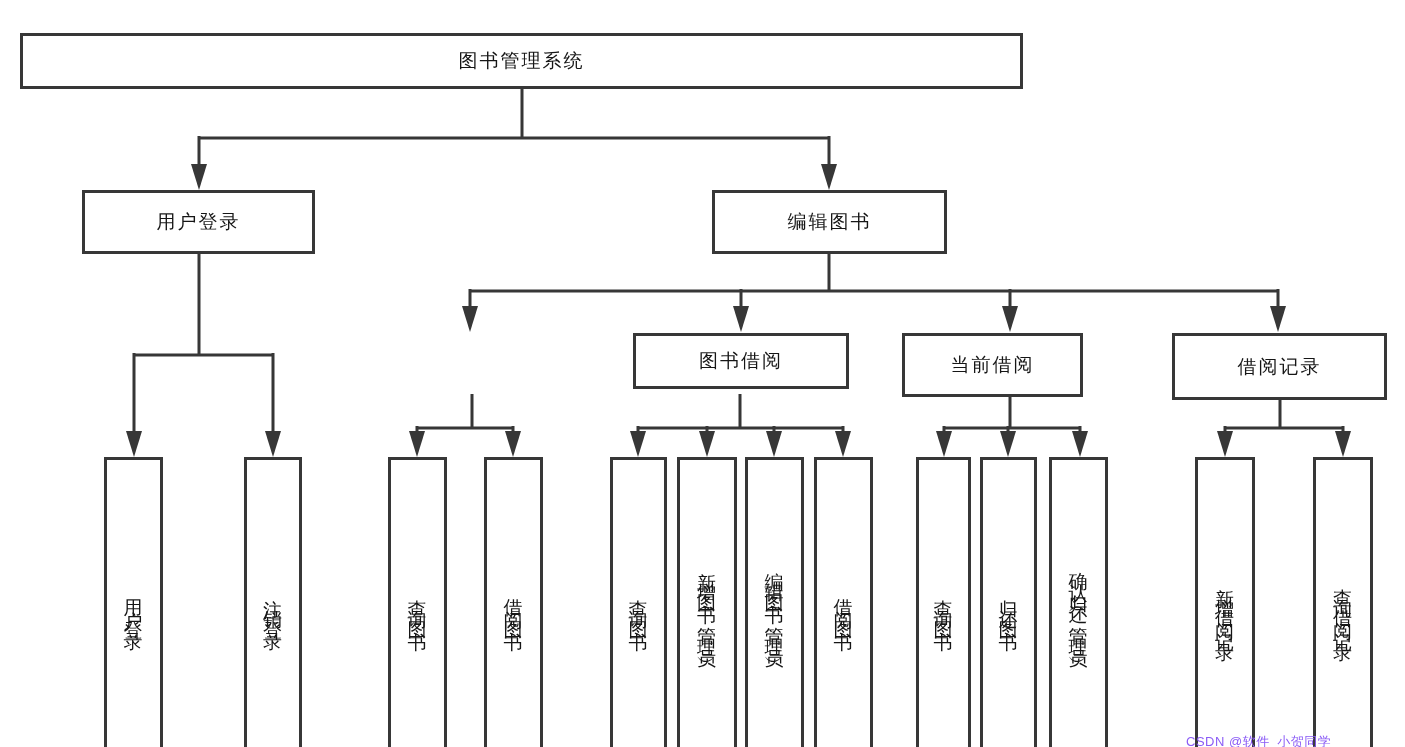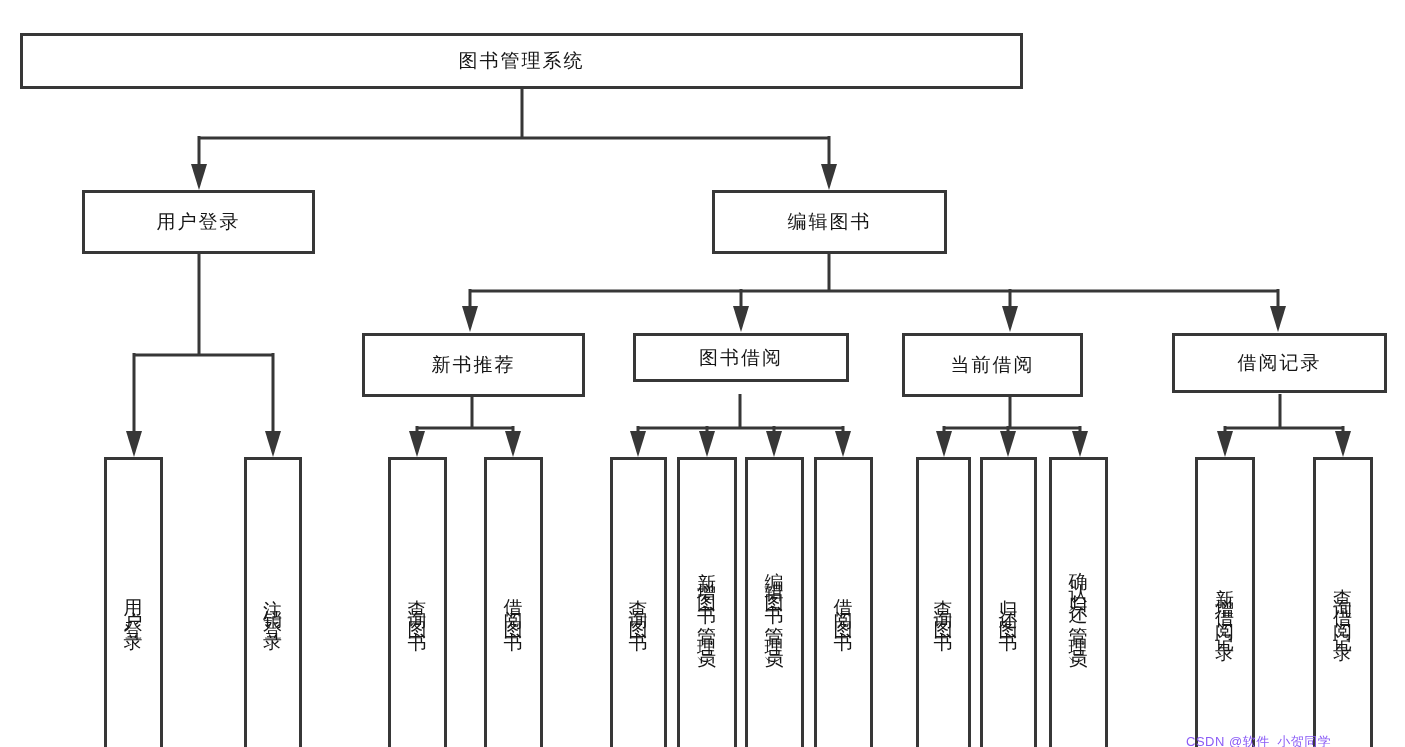--- a/index.html
+++ b/index.html
@@ -92,24 +92,23 @@
       <use href="#ah" x="1225" y="437"></use>
         <use href="#ah" x="1343" y="437"></use>
     </g>
   </svg>
 
   <div class="box hbox" style="left:20px;top:13px;width:1003px;height:56px">图书管理系统</div>
 
   <div class="box hbox" style="left:82px;top:170px;width:233px;height:64px">用户登录</div>
   <div class="box hbox" style="left:712px;top:170px;width:235px;height:64px">编辑图书</div>
 
-  <div class="box hbox" style="left:362px;top:313px;width:223px;height:64px">新书推荐</div>
-  <div class="box hbox" style="left:633px;top:313px;width:216px;height:49px">图书借阅</div>
+  <div class="box hbox" style="left:633px;top:313px;width:216px;height:56px">图书借阅</div>
   <div class="box hbox" style="left:902px;top:313px;width:181px;height:64px">当前借阅</div>
-  <div class="box hbox" style="left:1172px;top:313px;width:215px;height:60px">借阅记录</div>
+  <div class="box hbox" style="left:1172px;top:313px;width:215px;height:67px">借阅记录</div>
 
   <div class="box vbox" style="left:104px;top:437px;width:59px;height:298px">用户登录</div>
   <div class="box vbox" style="left:244px;top:437px;width:58px;height:298px">注销登录</div>
 
   <div class="box vbox" style="left:388px;top:437px;width:59px;height:298px">查询图书</div>
   <div class="box vbox" style="left:484px;top:437px;width:59px;height:298px">借阅图书</div>
 
   <div class="box vbox" style="left:610px;top:437px;width:57px;height:298px">查询图书</div>
   <div class="box vbox" style="left:677px;top:437px;width:60px;height:298px">新增图书（管理员）</div>
   <div class="box vbox" style="left:745px;top:437px;width:59px;height:298px">编辑图书（管理员）</div>

